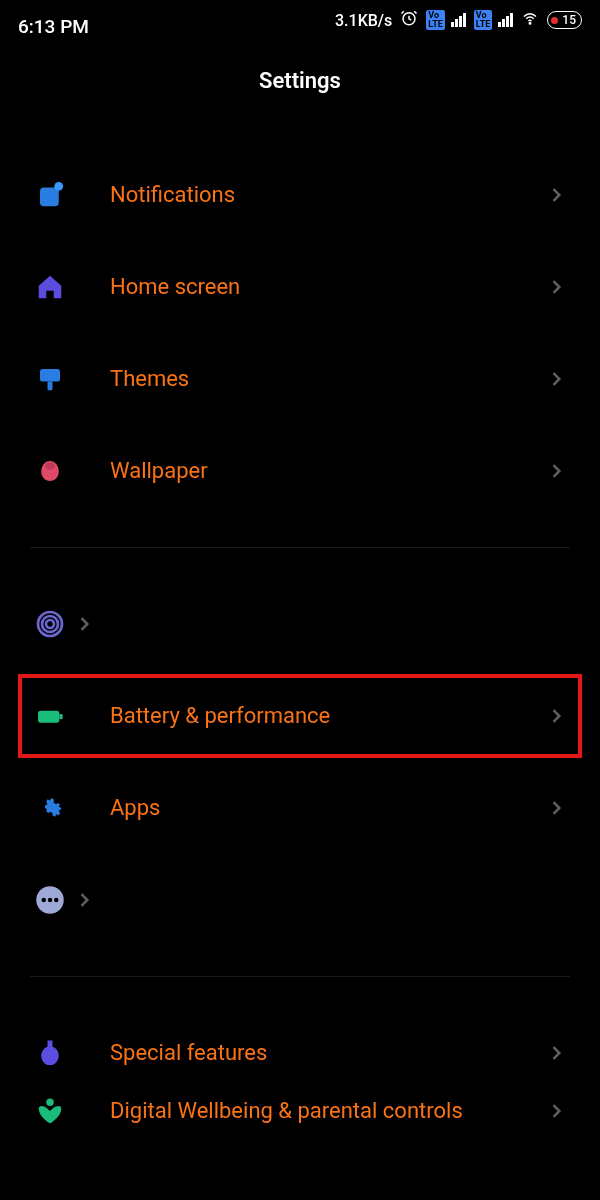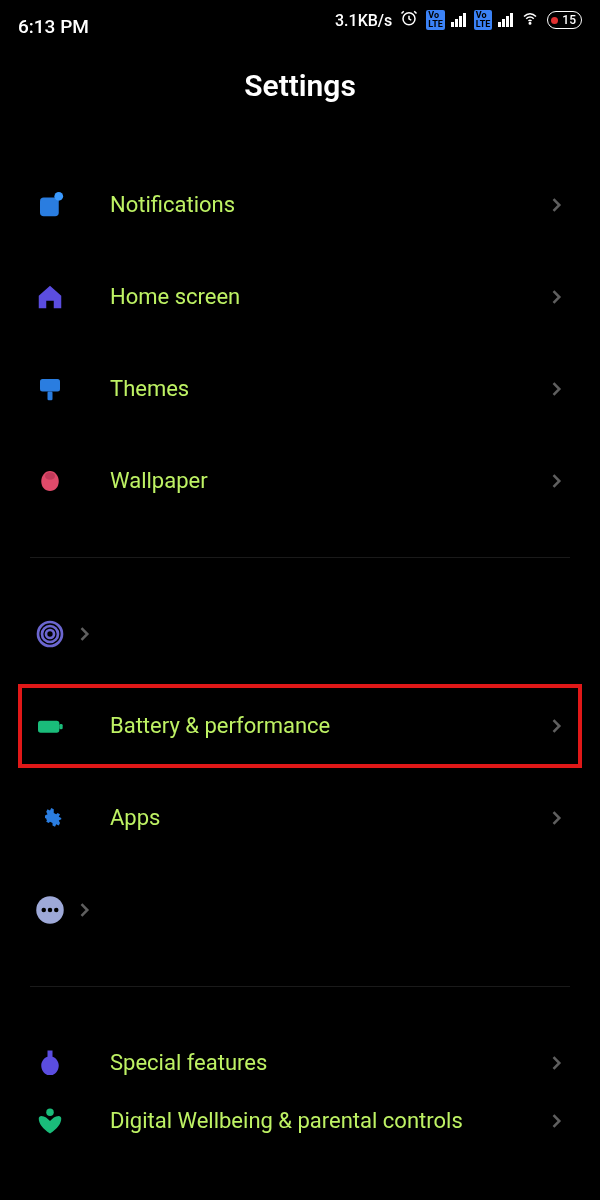--- a/index.html
+++ b/index.html
@@ -8,29 +8,29 @@
   .status-left { font-size: 19px; margin-top: 13px; }
   .status-right { display: flex; align-items: center; gap: 8px; font-size: 15px; }
   .status-right .speed { font-size: 16px; }
   .status-icons { display: flex; align-items: center; gap: 6px; }
   .lte-badge { background: #3b82f6; color: #000; font-size: 9px; padding: 1px 2px; border-radius: 2px; font-weight: bold; line-height: 1; }
   .sig-bars { display: inline-flex; align-items: flex-end; gap: 1px; }
   .sig-bars span { width: 3px; background: #fff; display: inline-block; }
   .sig-bars span:nth-child(1){height:5px;} .sig-bars span:nth-child(2){height:8px;} .sig-bars span:nth-child(3){height:11px;} .sig-bars span:nth-child(4){height:14px;}
   .batt { display: inline-flex; align-items: center; border: 1.5px solid #fff; border-radius: 9px; padding: 1px 5px 1px 3px; font-size: 12px; position: relative; }
   .batt .dot { width: 7px; height: 7px; border-radius: 50%; background: #e03030; margin-right: 4px; }
-  .title { text-align: center; font-size: 30px; font-weight: 600; padding: 28px 0 16px; }
+  .title { text-align: center; font-size: 22px; font-weight: 600; padding: 28px 0 16px; }
   .list { padding: 0; }
   .row { display: flex; align-items: center; padding: 0 30px; height: 92px; position: relative; }
   .row.clipped-top { height: 40px; align-items: flex-start; overflow: hidden; }
   .row.clipped-top .row-inner { transform: translateY(-56px); }
   .row.clipped-bottom { height: 58px; align-items: flex-start; overflow: hidden; }
   .row-inner { display: flex; align-items: center; width: 100%; height: 92px; }
   .icon-slot { width: 40px; height: 40px; display: flex; align-items: center; justify-content: center; flex-shrink: 0; }
-  .label { flex: 1; padding-left: 40px; font-size: 22px; line-height: 1.25; color: #bef264; }
+  .label { flex: 1; padding-left: 40px; font-size: 22px; line-height: 1.25; color: #f97316; }
   .label.twoline { font-size: 22px; }
   .chev { width: 28px; height: 28px; display: flex; align-items: center; justify-content: center; flex-shrink: 0; }
   .chev svg { stroke: #5f5f5f; }
   .divider { height: 1px; background: #1a1a1a; margin: 30px 30px; }
   .highlight-box { position: absolute; left: 18px; right: 18px; top: 4px; bottom: 4px; border: 4px solid #e01818; pointer-events: none; }
 </style>
 </head>
 <body>
 
 <div class="status-bar">

